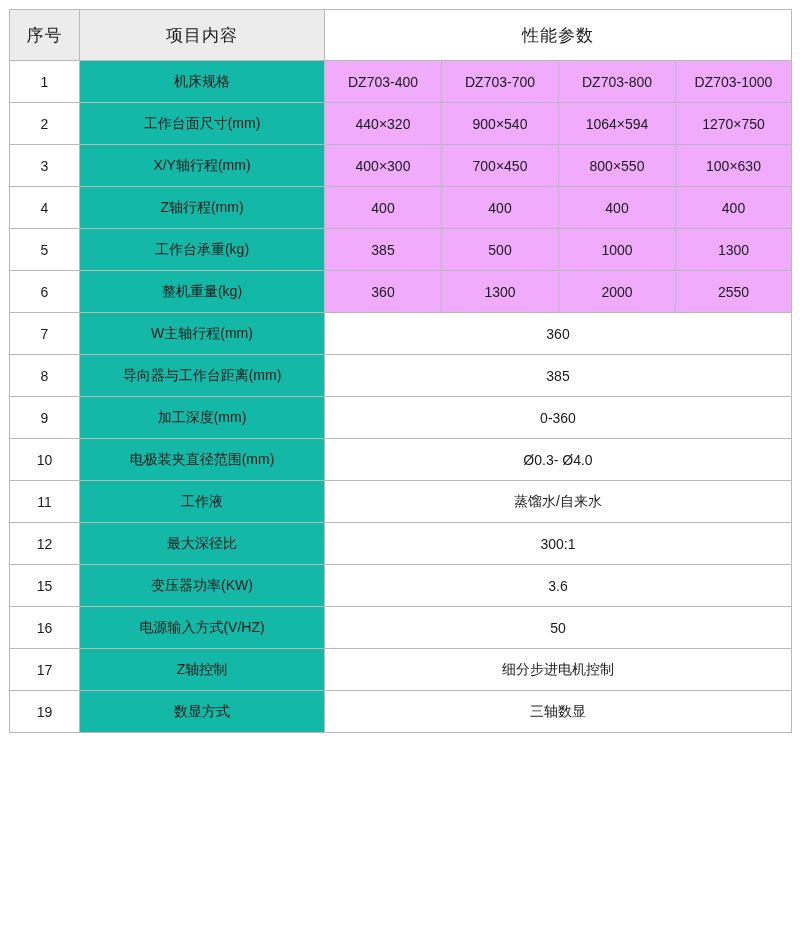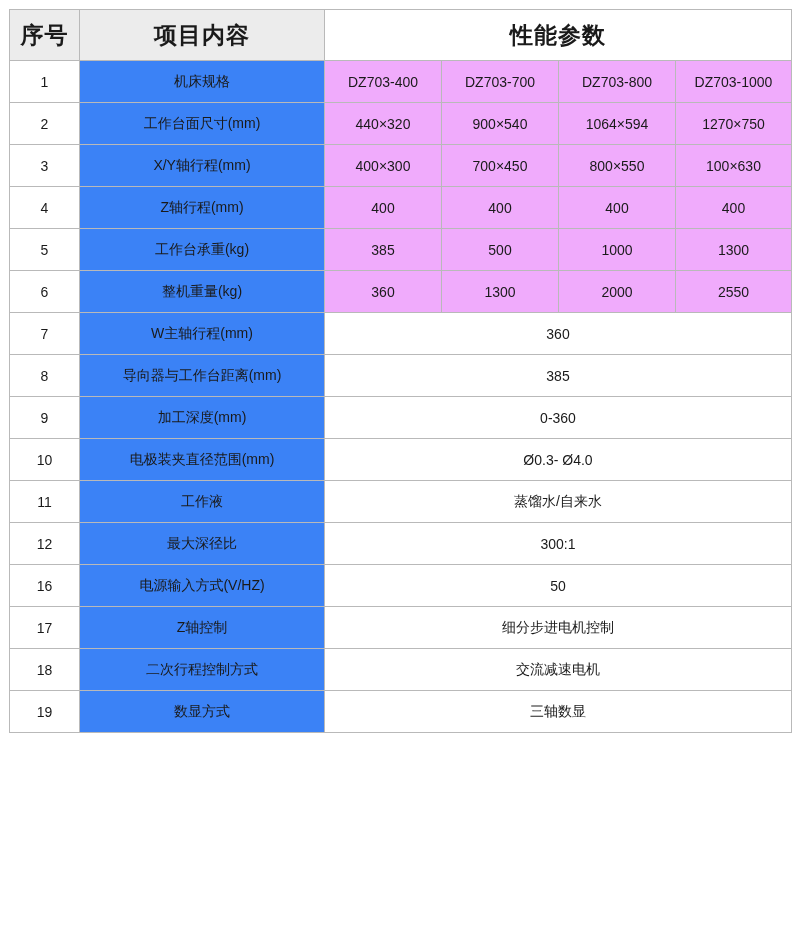--- a/index.html
+++ b/index.html
@@ -35,40 +35,40 @@
   col.c-no    { width: 70px; }
   col.c-item  { width: 245px; }
   col.c-v1    { width: 117px; }
   col.c-v2    { width: 117px; }
   col.c-v3    { width: 117px; }
   col.c-v4    { width: 116px; }
 
   
   tr.head td {
     height: 50px;
-    font-size: 23px;
-    font-weight: bold;
+    font-size: 17px;
+    font-weight: normal;
     background: #ececec;
     letter-spacing: 1px;
   }
   tr.head td.head-no { background: #ececec; }
   tr.head td.head-item { background: #ececec; }
   tr.head td.head-param { background: #ffffff; }
 
   
   tr.row td {
     height: 41px;
     font-size: 14px;
   }
   td.no-cell {
     background: #ffffff;
     font-size: 14px;
   }
   td.item-cell {
-    background: #3b82f6;
+    background: #14b8a6;
     font-size: 14.5px;
   }
   td.val-cell {
     background: #f0abfc;
     font-size: 14.5px;
   }
   td.span-cell {
     background: #ffffff;
     font-size: 14.5px;
   }
@@ -164,33 +164,33 @@
           <td class="no-cell">11</td>
           <td class="item-cell">工作液</td>
           <td class="span-cell" colspan="4">蒸馏水/自来水</td>
         </tr>
         <tr class="row">
           <td class="no-cell">12</td>
           <td class="item-cell">最大深径比</td>
           <td class="span-cell" colspan="4">300:1</td>
         </tr>
         <tr class="row">
+          <td class="no-cell">15</td>
+          <td class="item-cell">变压器功率(KW)</td>
+          <td class="span-cell" colspan="4">3.6</td>
+        </tr>
+        <tr class="row">
           <td class="no-cell">16</td>
           <td class="item-cell">电源输入方式(V/HZ)</td>
           <td class="span-cell" colspan="4">50</td>
         </tr>
         <tr class="row">
           <td class="no-cell">17</td>
           <td class="item-cell">Z轴控制</td>
           <td class="span-cell" colspan="4">细分步进电机控制</td>
-        </tr>
-        <tr class="row">
-          <td class="no-cell">18</td>
-          <td class="item-cell">二次行程控制方式</td>
-          <td class="span-cell" colspan="4">交流减速电机</td>
         </tr>
         <tr class="row">
           <td class="no-cell">19</td>
           <td class="item-cell">数显方式</td>
           <td class="span-cell" colspan="4">三轴数显</td>
         </tr>
       </tbody>
   </table>
 </div>
 

